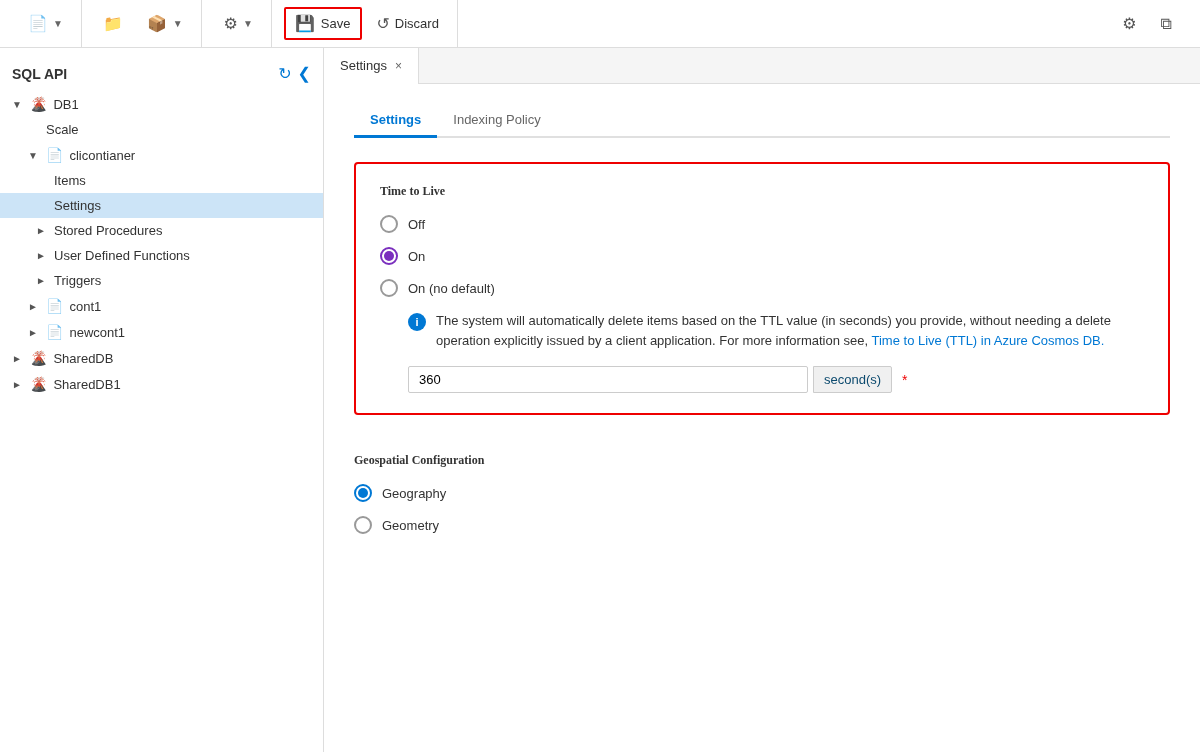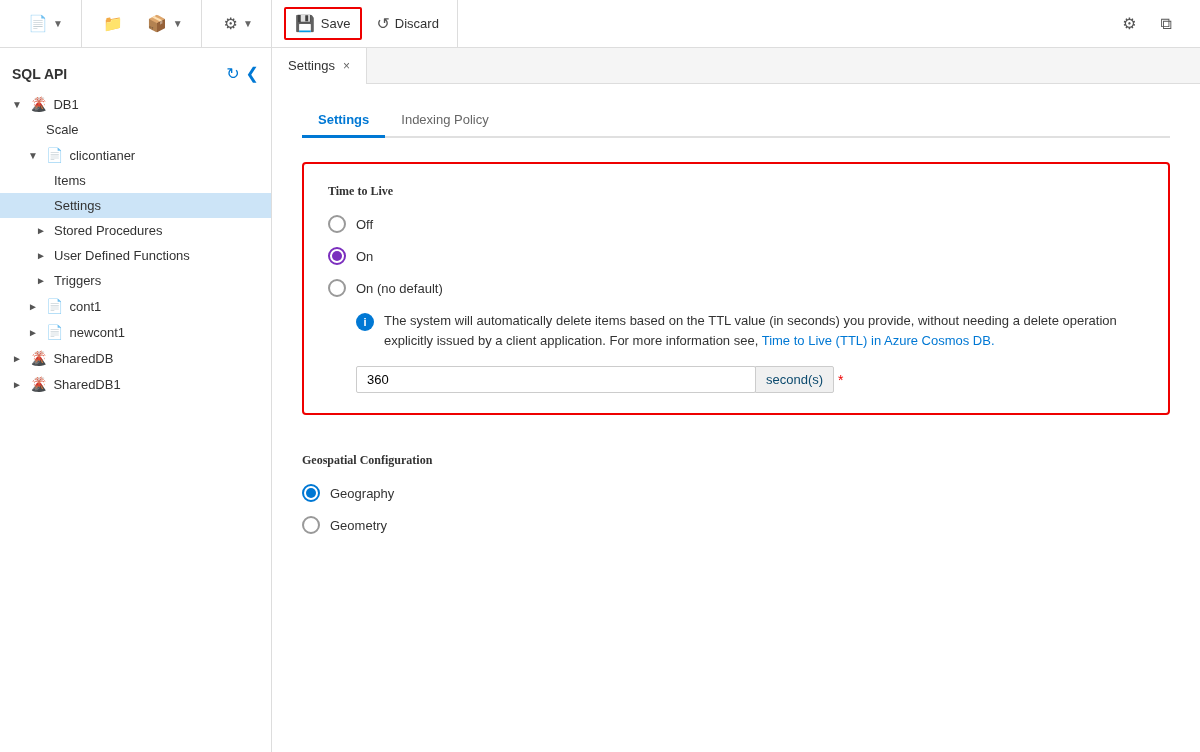--- a/index.html
+++ b/index.html
@@ -20,21 +20,21 @@
       border: 2px solid #e00; color: #333; background: #fff;
     }
     .toolbar-btn .icon { font-size: 16px; color: #555; }
     .chevron { font-size: 10px; color: #666; }
 
     
     .main { display: flex; flex: 1; overflow: hidden; }
 
     
     .sidebar {
-      width: 272px; background: #fff; border-right: 1px solid #ddd;
+      width: 324px; background: #fff; border-right: 1px solid #ddd;
       overflow-y: auto; flex-shrink: 0; padding: 8px 0;
     }
     .sidebar-header {
       display: flex; align-items: center; justify-content: space-between;
       padding: 8px 12px; font-size: 14px; font-weight: 600; color: #333;
     }
     .sidebar-header-actions { display: flex; gap: 6px; }
     .sidebar-icon-btn { background: none; border: none; cursor: pointer; color: #0078d4; font-size: 16px; }
 
     .sidebar-item {
@@ -106,21 +106,21 @@
       font-size: 13px; color: #333; line-height: 1.5;
     }
     .info-icon {
       width: 18px; height: 18px; border-radius: 50%; background: #0078d4;
       color: #fff; display: flex; align-items: center; justify-content: center;
       font-size: 11px; font-weight: 700; flex-shrink: 0; margin-top: 2px;
     }
     .info-link { color: #0078d4; cursor: pointer; }
 
     
-    .ttl-input-row { display: flex; align-items: center; margin-left: 28px; }
+    .ttl-input-row { display: flex; align-items: center; gap: 6px; margin-left: 28px; }
     .ttl-input {
       width: 400px; padding: 5px 10px; border: 1px solid #ccc; border-radius: 2px;
       font-size: 13px; outline: none;
     }
     .ttl-unit {
       background: #f0f0f0; border: 1px solid #ccc; padding: 5px 10px;
       font-size: 13px; color: #0c4a6e; border-radius: 0 2px 2px 0; margin-left: -1px;
     }
     .ttl-required { color: #e00; font-size: 14px; margin-left: 4px; }
 

